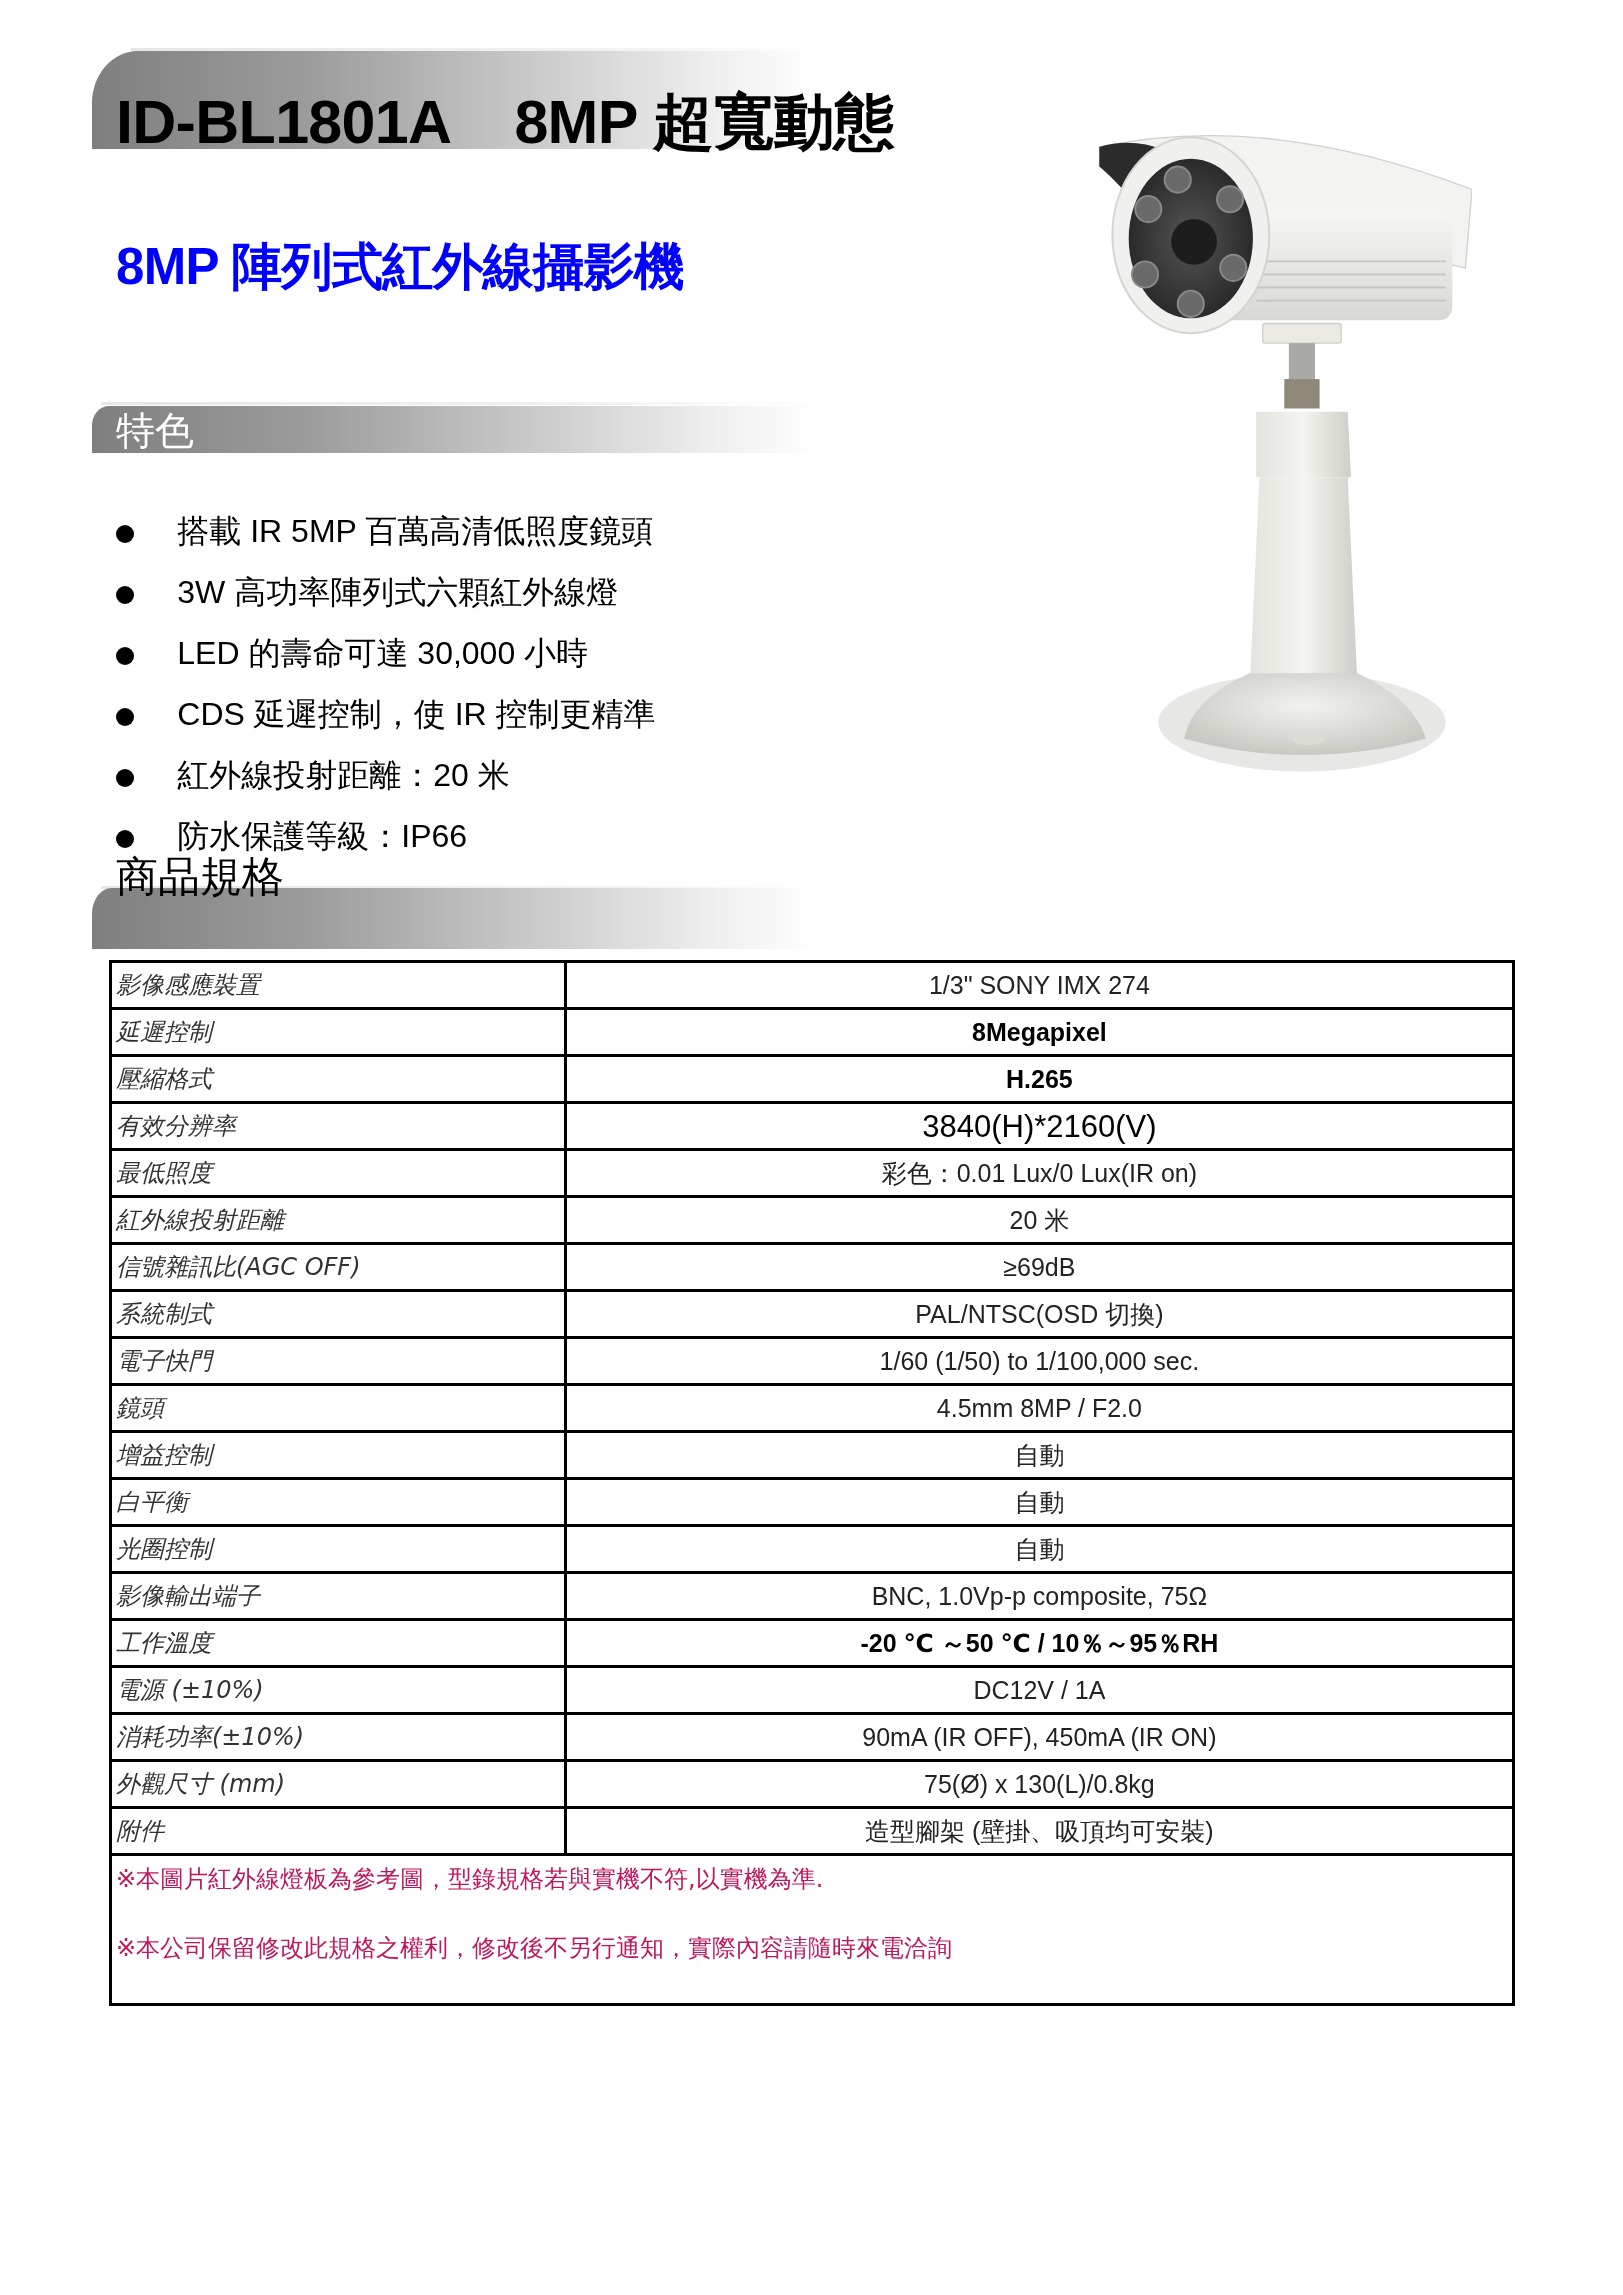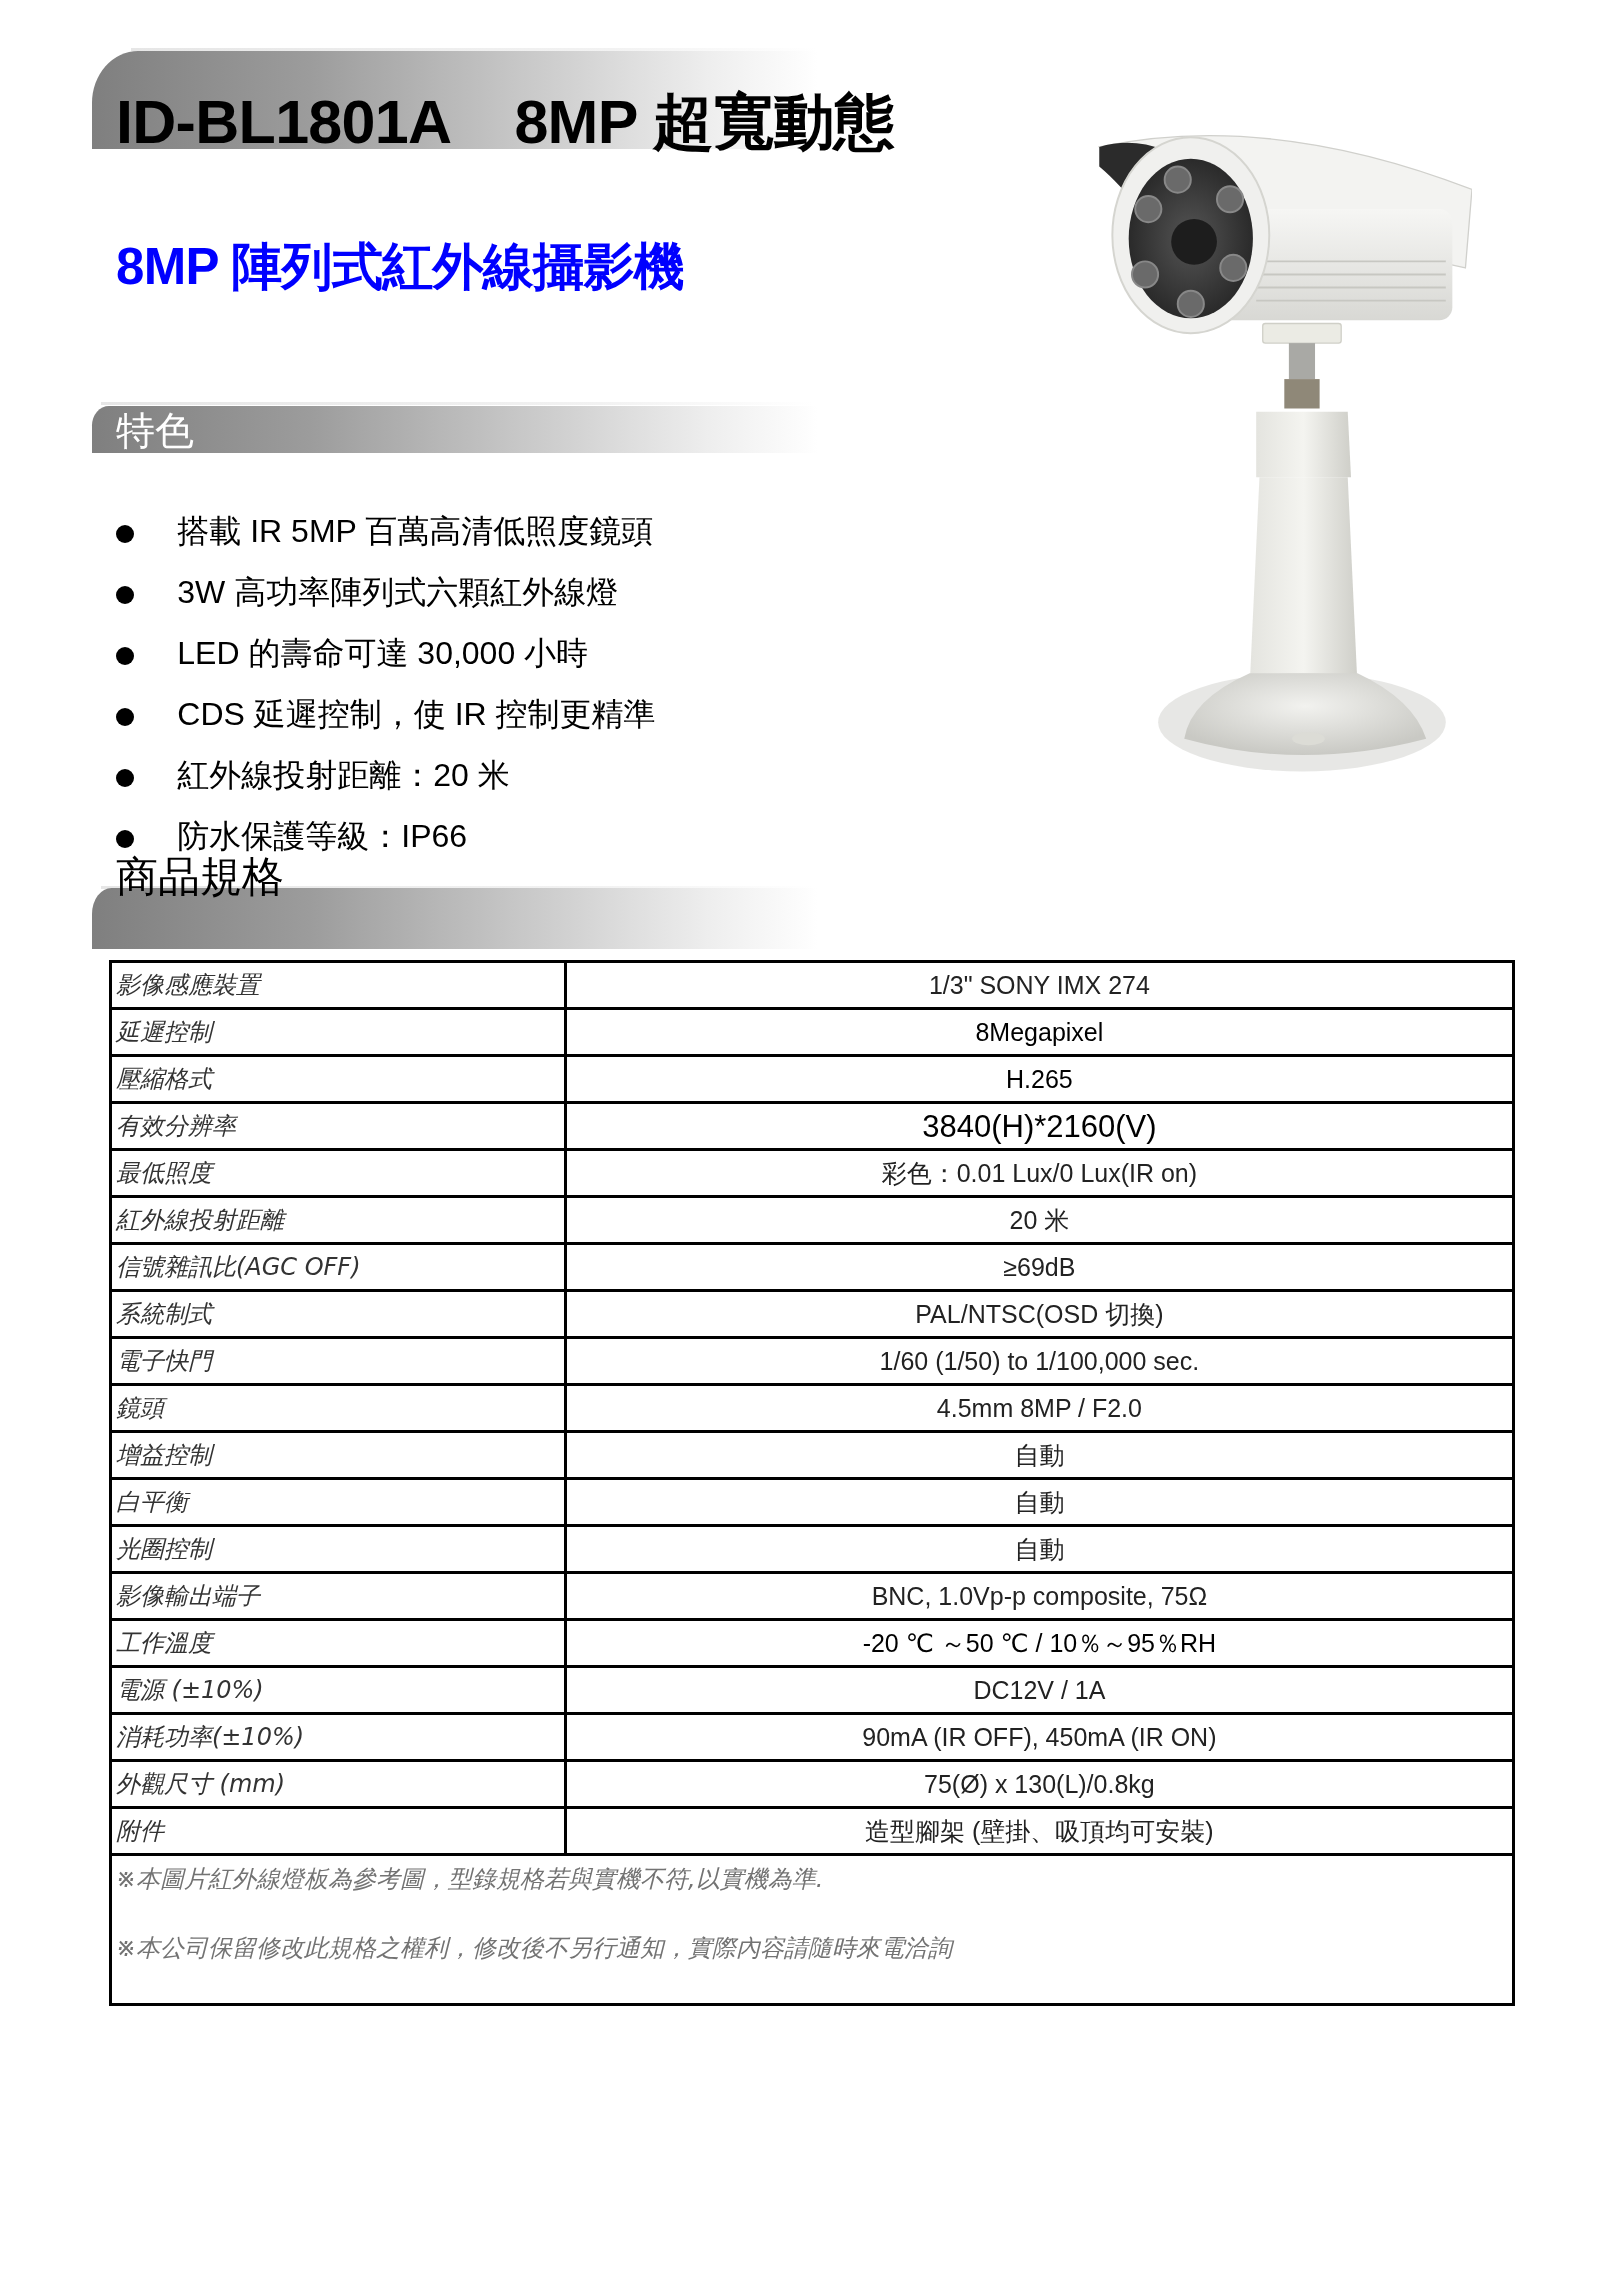--- a/index.html
+++ b/index.html
@@ -32,23 +32,23 @@
   #spec-band { top:888px; width:726px; height:61px; border-top-left-radius:19.6px 26px; }
   #spec-line { left:101px; top:886px; width:713px; }
   #spec-title { top:856px; color:#000; font-size:42px; }
 
   .spec-table { position:absolute; left:109px; top:960px; width:1406px; border-collapse:collapse; table-layout:fixed; }
   .spec-table td { border:3.9px solid #000; height:44px; padding:0 3.9px; font-size:25px; line-height:1; white-space:nowrap;
                    overflow:hidden; color:#222; }
   .spec-table td.label { width:444px; font-family:"DejaVu Sans",sans-serif; font-size:24px; color:#333;font-style:italic; }
   .spec-table td.value { text-align:center; }
   .spec-table td.value.serif { font-family:Liberation Sans, sans-serif; font-size:31px; color:#000;margin-left:16px; }
-  .spec-table td.value.bold { color:#000; font-weight:400; }
+  .spec-table td.value.bold { color:#000; font-weight:700; }
   .spec-table td.notes { height:131px; vertical-align:top; padding:9.2px 3.9px 0 3.9px; font-family:"DejaVu Sans",sans-serif;
-                         font-size:24px; color:#737373;font-style:italic; }
+                         font-size:24px; color:#be185d; }
   .note-line { display:block; height:69px; line-height:1.2; }
 
   .camera { position:absolute; left:1060px; top:111px; width:412px; height:680px; }
 </style>
 </head>
 <body>
 
 <div class="band-top-line" id="title-line"></div>
 <div class="band" id="title-band"></div>
 <div class="title-text">

